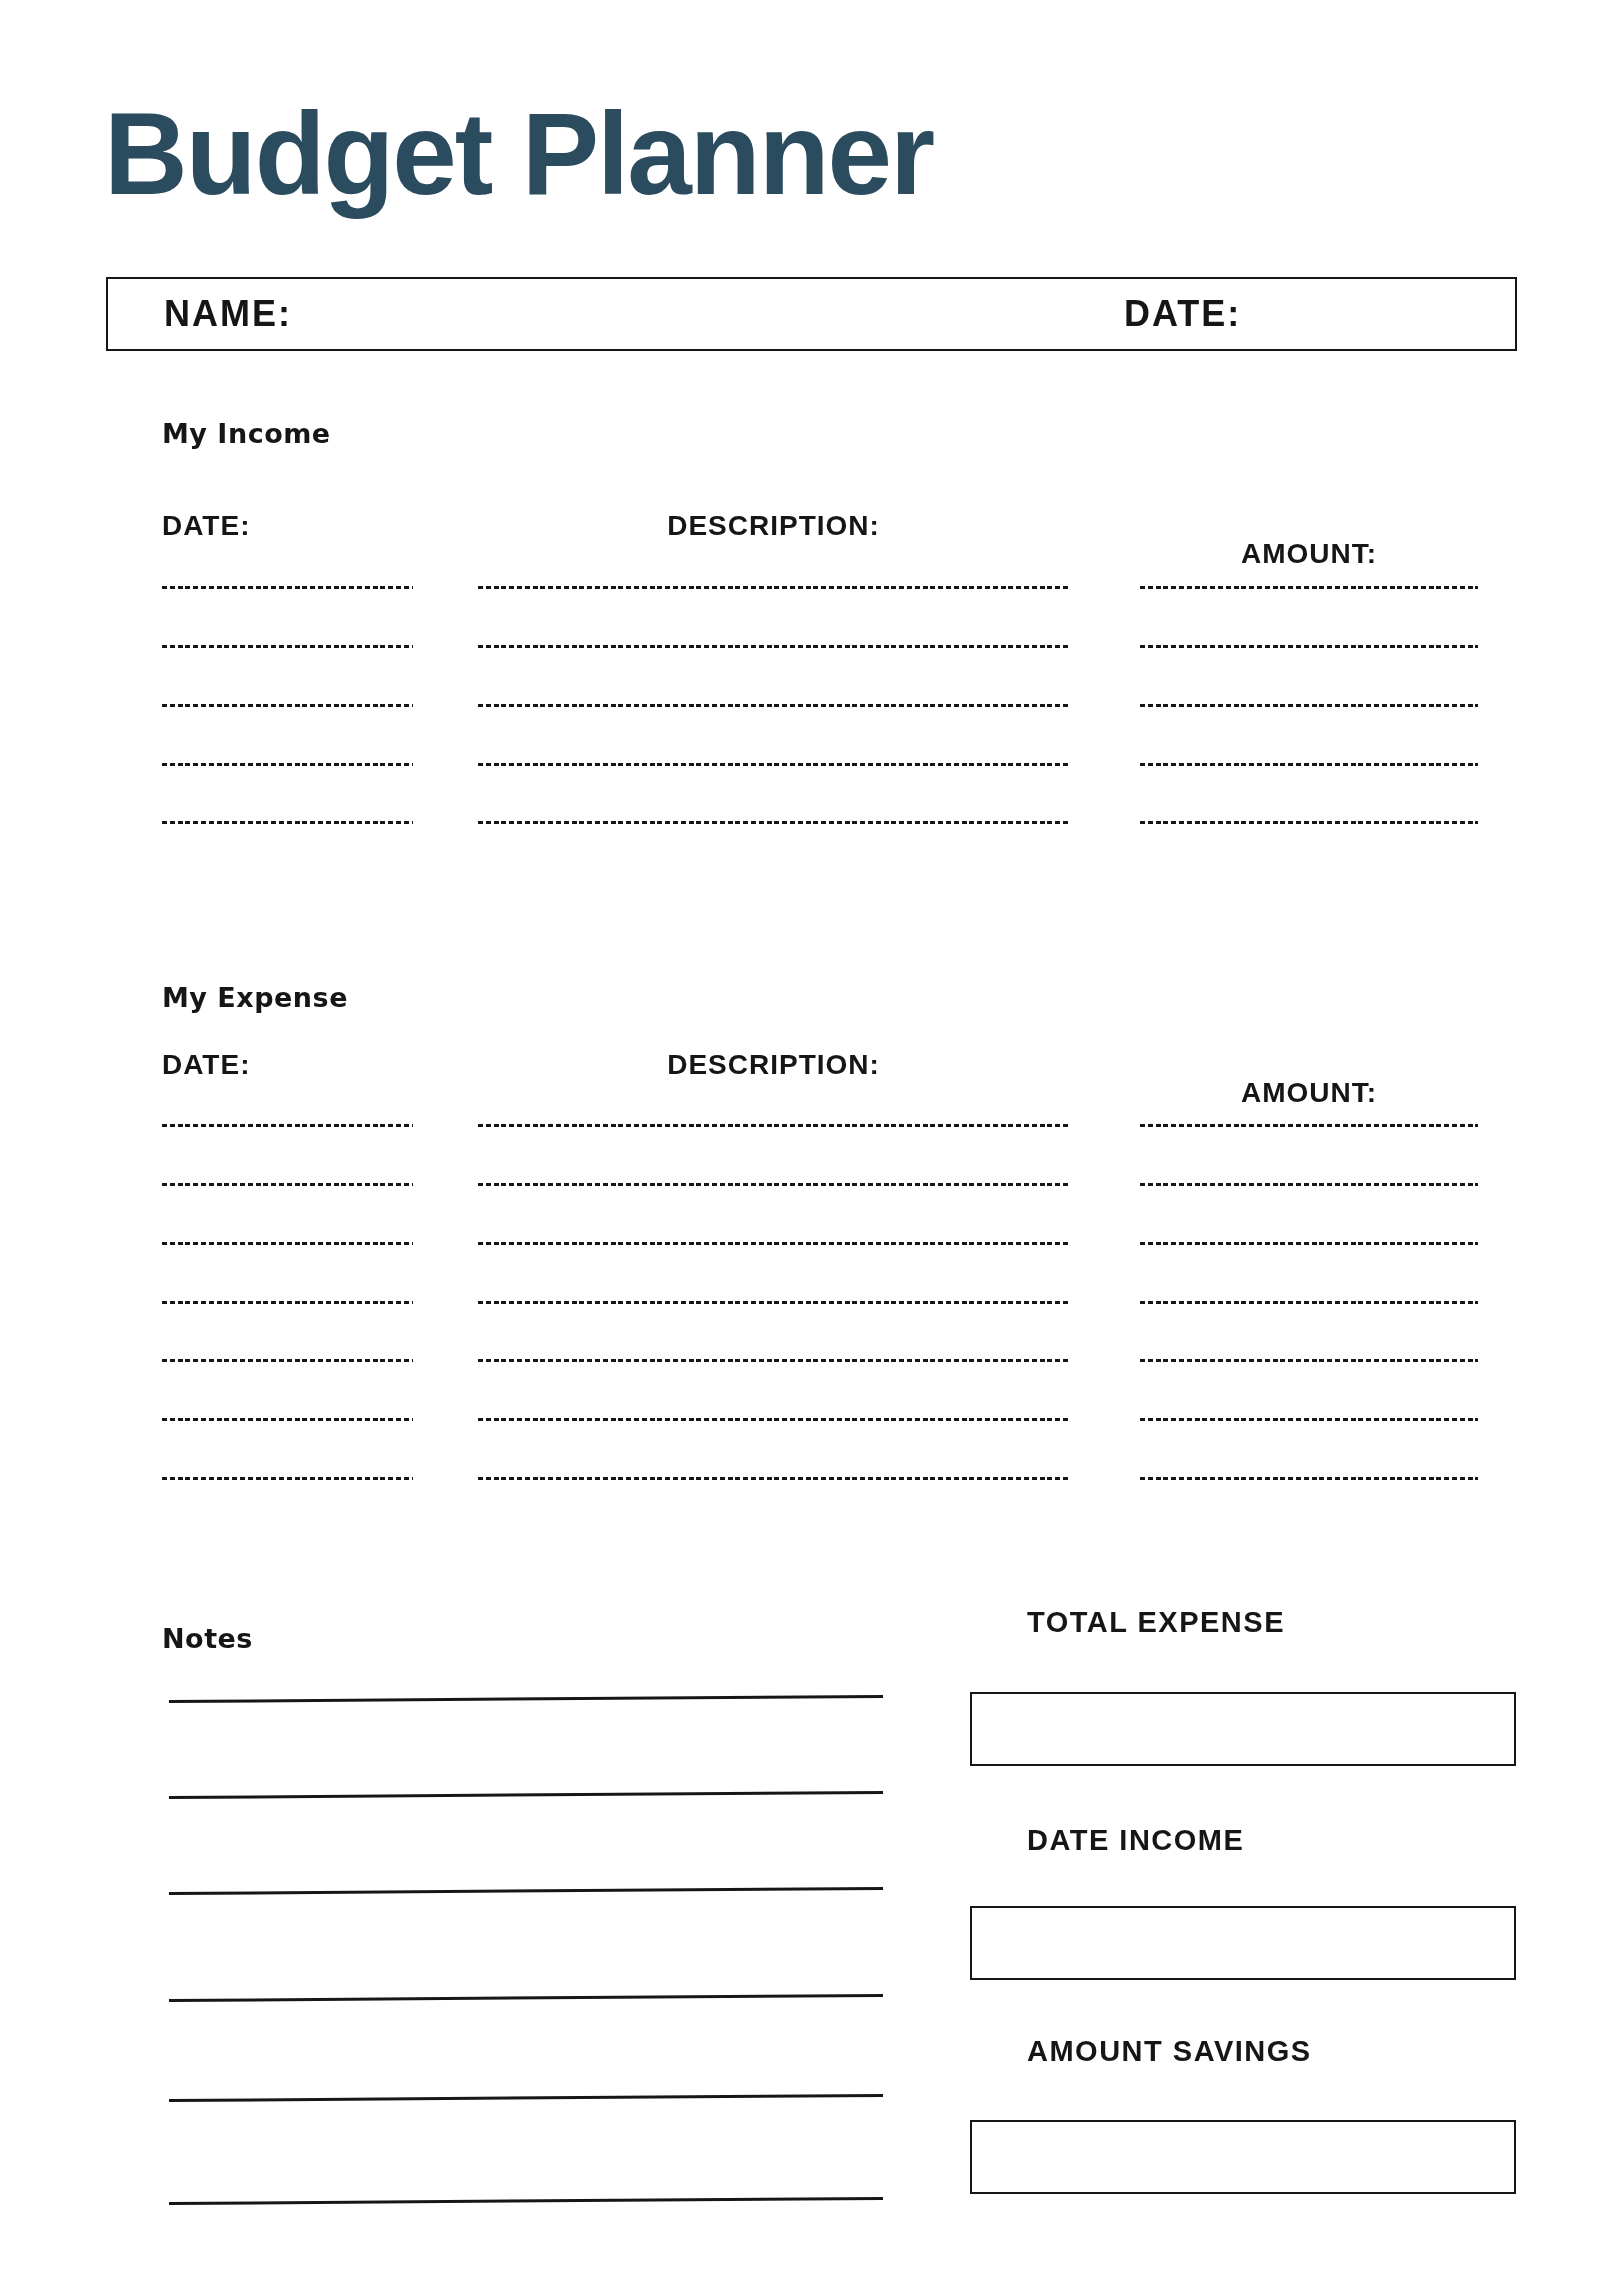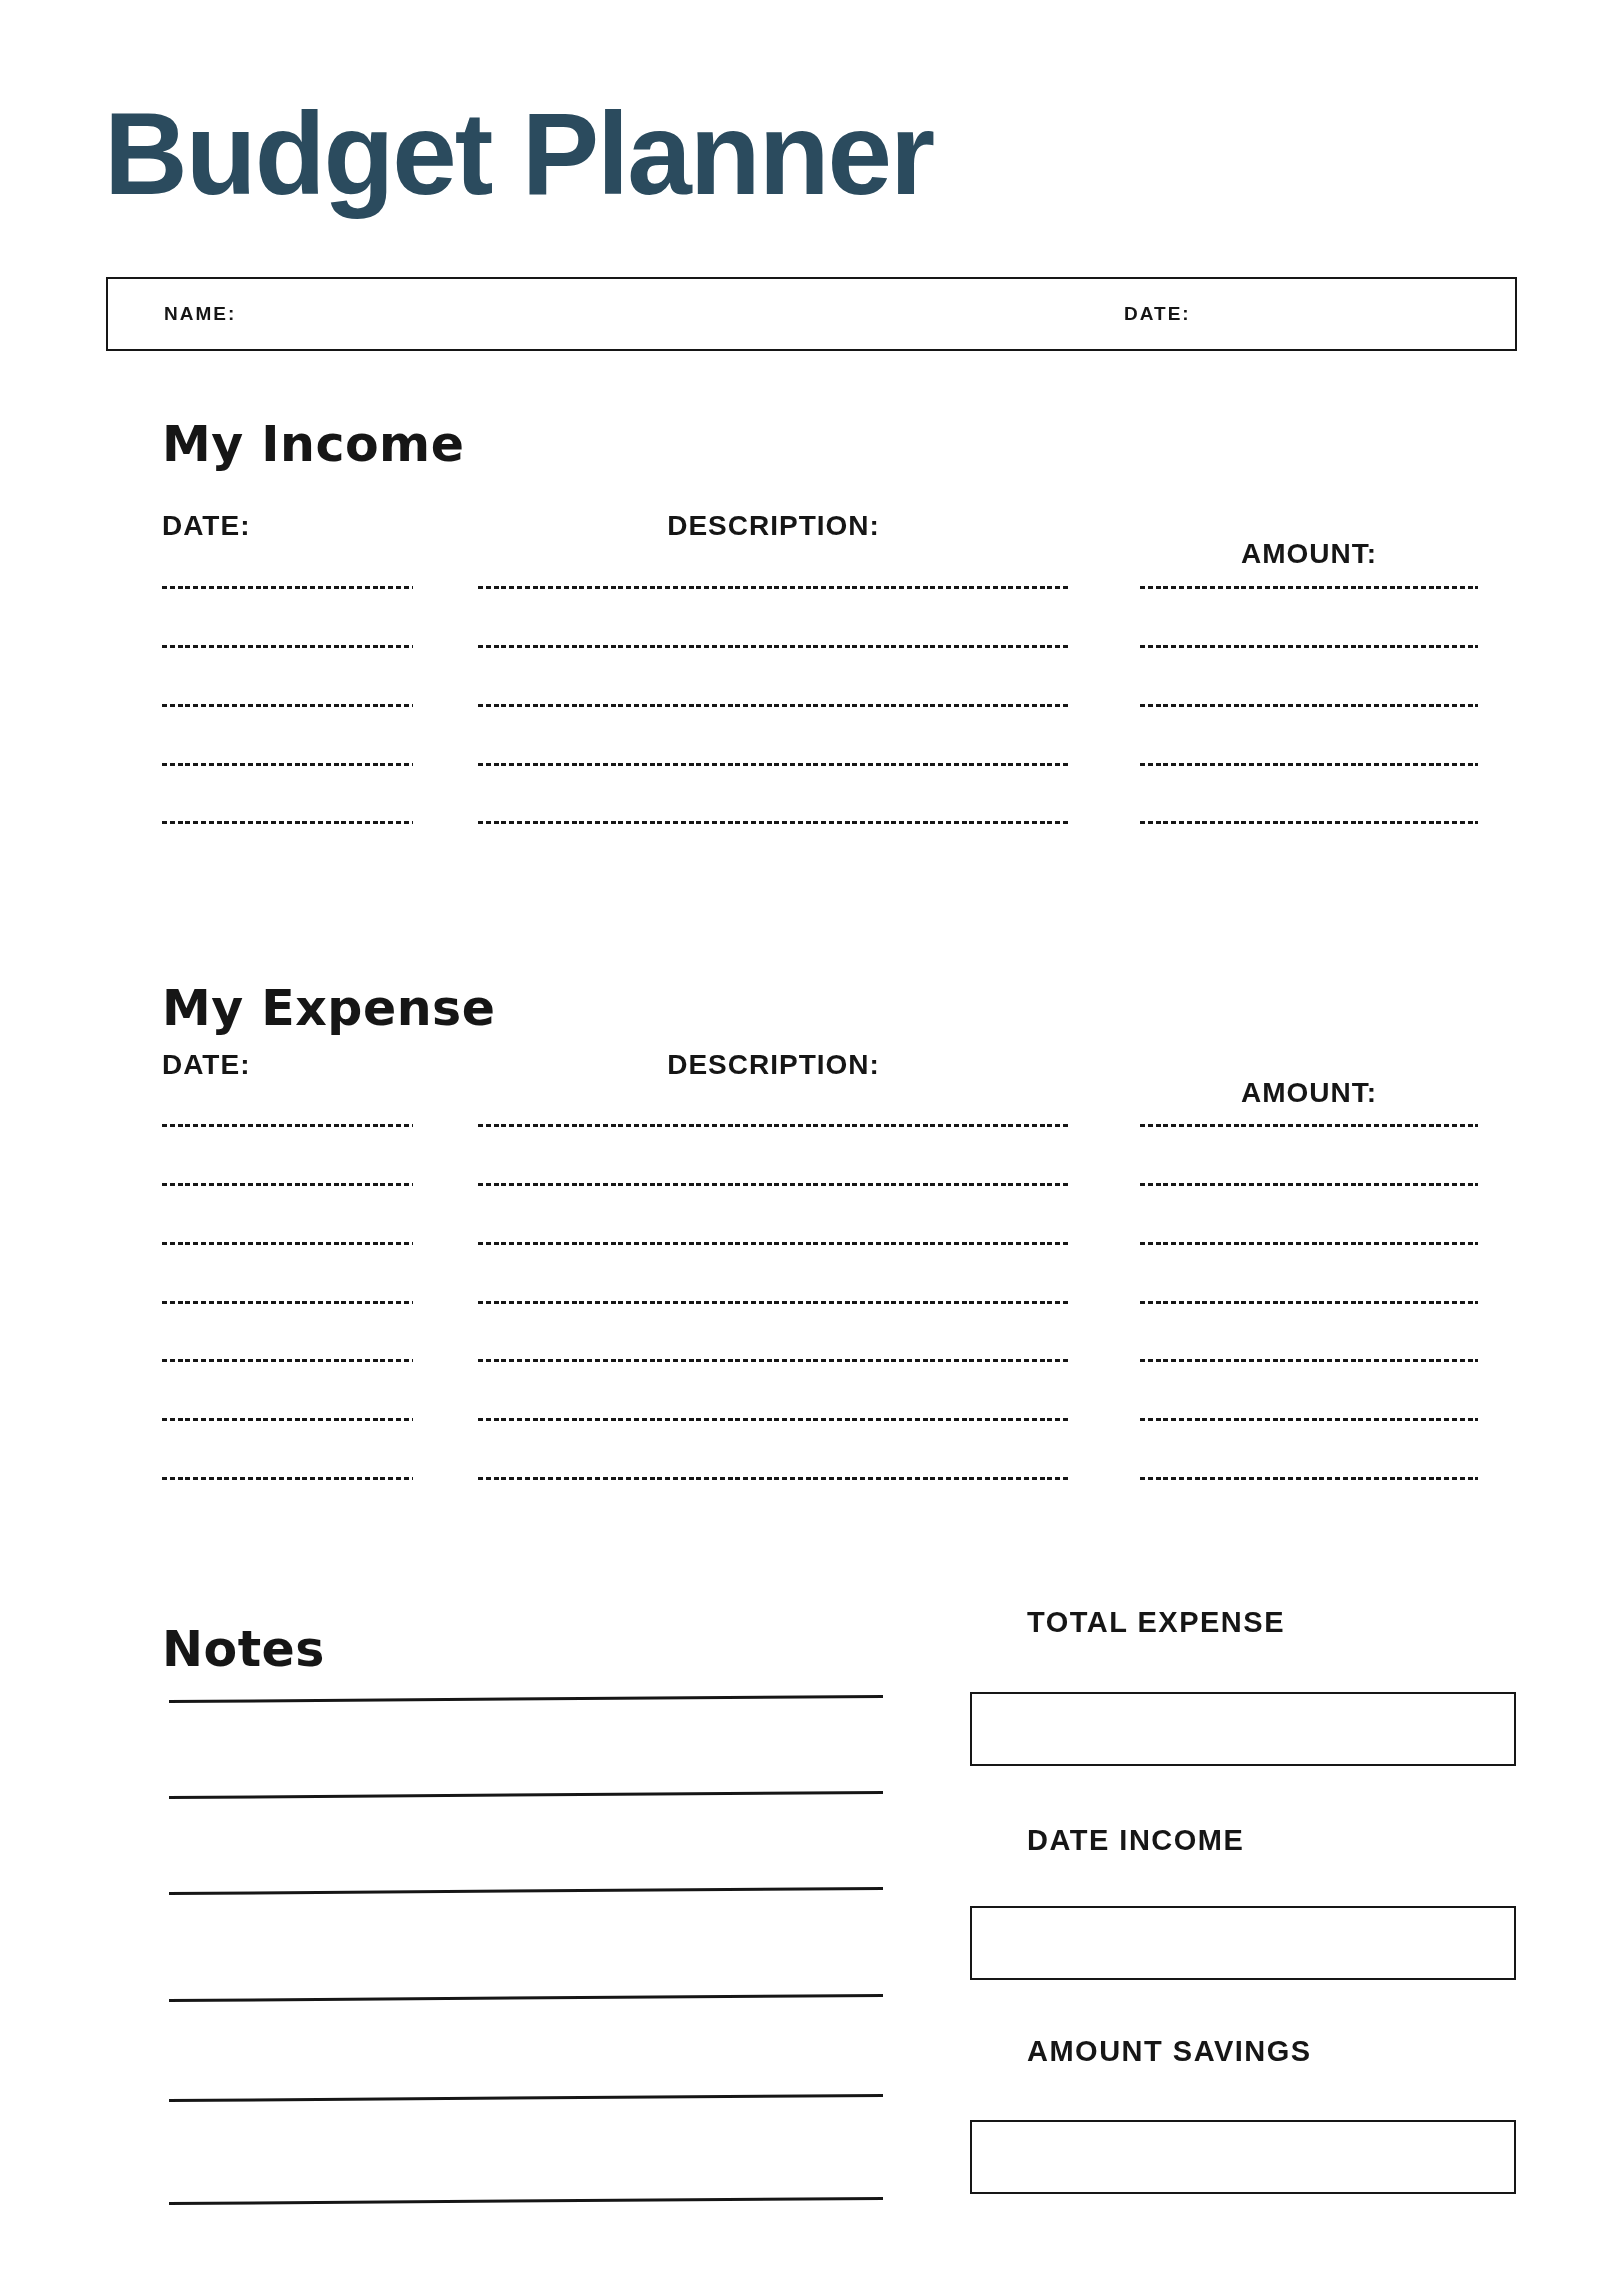--- a/index.html
+++ b/index.html
@@ -41,21 +41,21 @@
     height: 74px;
     border: 2.9px solid var(--ink);
     box-sizing: border-box;
     background: #ffffff;
   }
   .box-label {
     position: absolute;
     top: 50%;
     transform: translateY(-50%);
     font-weight: bold;
-    font-size: 19px;
+    font-size: 36px;
     letter-spacing: 2px;
     white-space: nowrap;
   }
   .name-label { left: 56px; }
   .date-label { left: 1016px; }
   .fill-area {
     position: absolute;
     top: 0;
     height: 100%;
     font-size: 28px;
@@ -64,21 +64,21 @@
   .name-fill { left: 172px; width: 804px; }
   .date-fill { left: 1132px; width: 270px; }
 
   
   .section-heading {
     position: absolute;
     margin: 0;
     left: 162px;
     font-family: "DejaVu Sans", sans-serif;
     font-weight: bold;
-    font-size: 49px;
+    font-size: 27px;
     line-height: 1;
     letter-spacing: 0.5px;
     color: var(--ink);
   }
   .income-heading  { top: 420px; }
   .expense-heading { top: 960px; margin-top: 24px; }
   .notes-heading   { top: 1625px; }
 
   
   .col-header {

